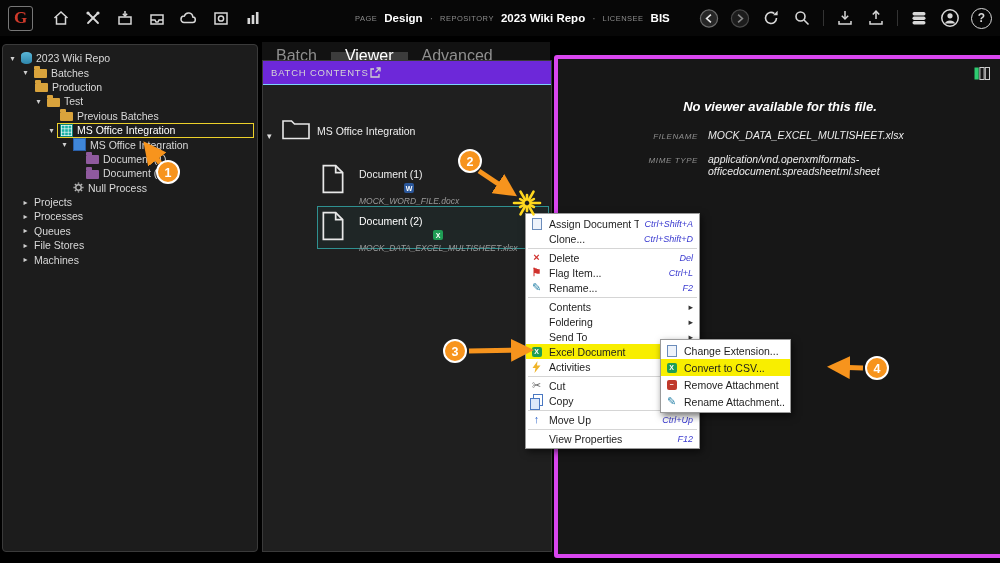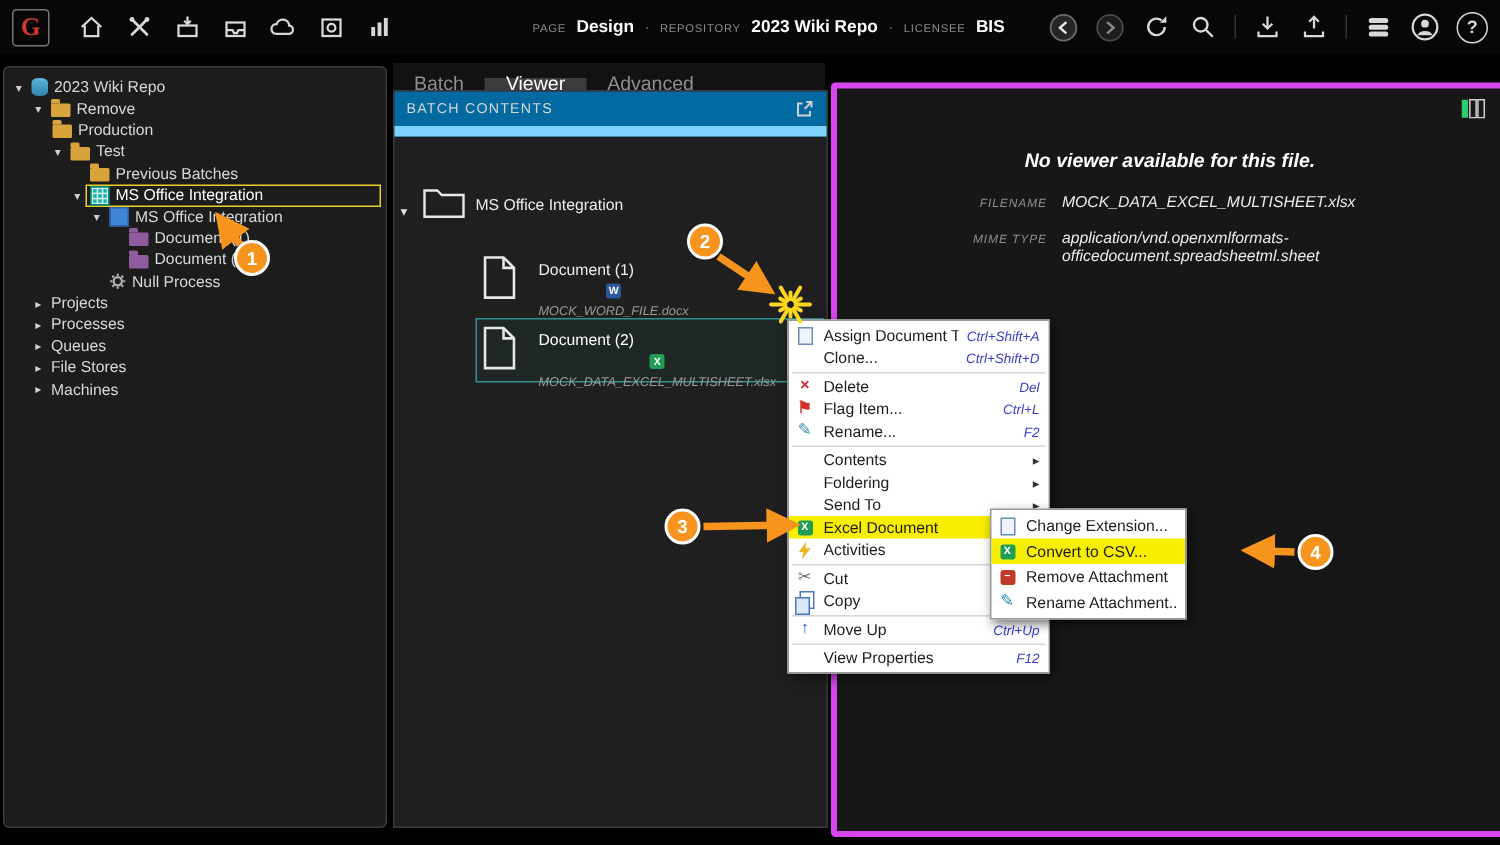--- a/index.html
+++ b/index.html
@@ -55,24 +55,24 @@
   .ico-db { width:11px; height:12px; background:linear-gradient(#5ab7d8,#2e86ab);
             border-radius:5px/3px; flex:none; display:inline-block; }
   .ico-grid { width:11px; height:11px; flex:none; display:inline-block;
               border:1px solid #0c8077; background:#19b2a6;
               background-image:linear-gradient(rgba(255,255,255,.75) 1px,transparent 1px),
                                linear-gradient(90deg,rgba(255,255,255,.75) 1px,transparent 1px);
               background-size:3.4px 3.4px; }
   .ico-grid.blue { border-color:#2a5fa8; background:#3f86d8; }
 
   
-  .tab { padding:2px 14px 3px 14px; font-size:13px; color:#8f8f8f; display:flex; align-items:center;margin-top:10px; }
+  .tab { padding:2px 14px 3px 14px; font-size:16px; color:#8f8f8f; display:flex; align-items:center;margin-top:10px; }
   .tab.active { background:#3c3c3c; color:#fff; }
-  #bcHeader { height:23px; background:#0369a1; border-bottom:7px solid #7dd3fc;
-              display:flex; align-items:center; justify-content:space-between; padding:0 8px; }
+  #bcHeader { height:23px; background:#6d28d9; border-bottom:1px solid #7dd3fc;
+              display:flex; align-items:center; padding:0 8px; }
   #bcTitle { font-size:9.5px; letter-spacing:.8px; color:#d5d5d5; }
   #midBody { position:relative; height:466px; }
   .doc-title { font-size:10.5px; color:#eee; }
   .doc-file { font-size:8.5px; font-style:italic; color:#9a9a9a; display:flex;
               align-items:center; gap:3px; margin-top:3px;flex-direction:column; }
   .chip { display:inline-flex; width:10px; height:10px; border-radius:2px; color:#fff;
           font-size:7px; font-weight:bold; align-items:center; justify-content:center;
           flex:none; font-style:normal; }
   .chip.g { background:#1f9d55; } .chip.b { background:#2b579a; } .chip.r { background:#c0392b; }
   #docSel { position:absolute; left:54px; top:121px; width:230px; height:41px;
@@ -246,21 +246,21 @@
       <span class="selwrap">
         <span class="ico-db"></span>
         <span class="tlabel">2023 Wiki Repo</span>
       </span>
     </div>
 
     <div class="trow" style="padding-left:17px">
       <span class="tw">▾</span>
       <span class="selwrap">
         <span class="ico-folder"></span>
-        <span class="tlabel">Remove</span>
+        <span class="tlabel">Batches</span>
       </span>
     </div>
 
     <div class="trow" style="padding-left:18px">
       <span class="tw"></span>
       <span class="selwrap">
         <span class="ico-folder"></span>
         <span class="tlabel">Production</span>
       </span>
     </div>

